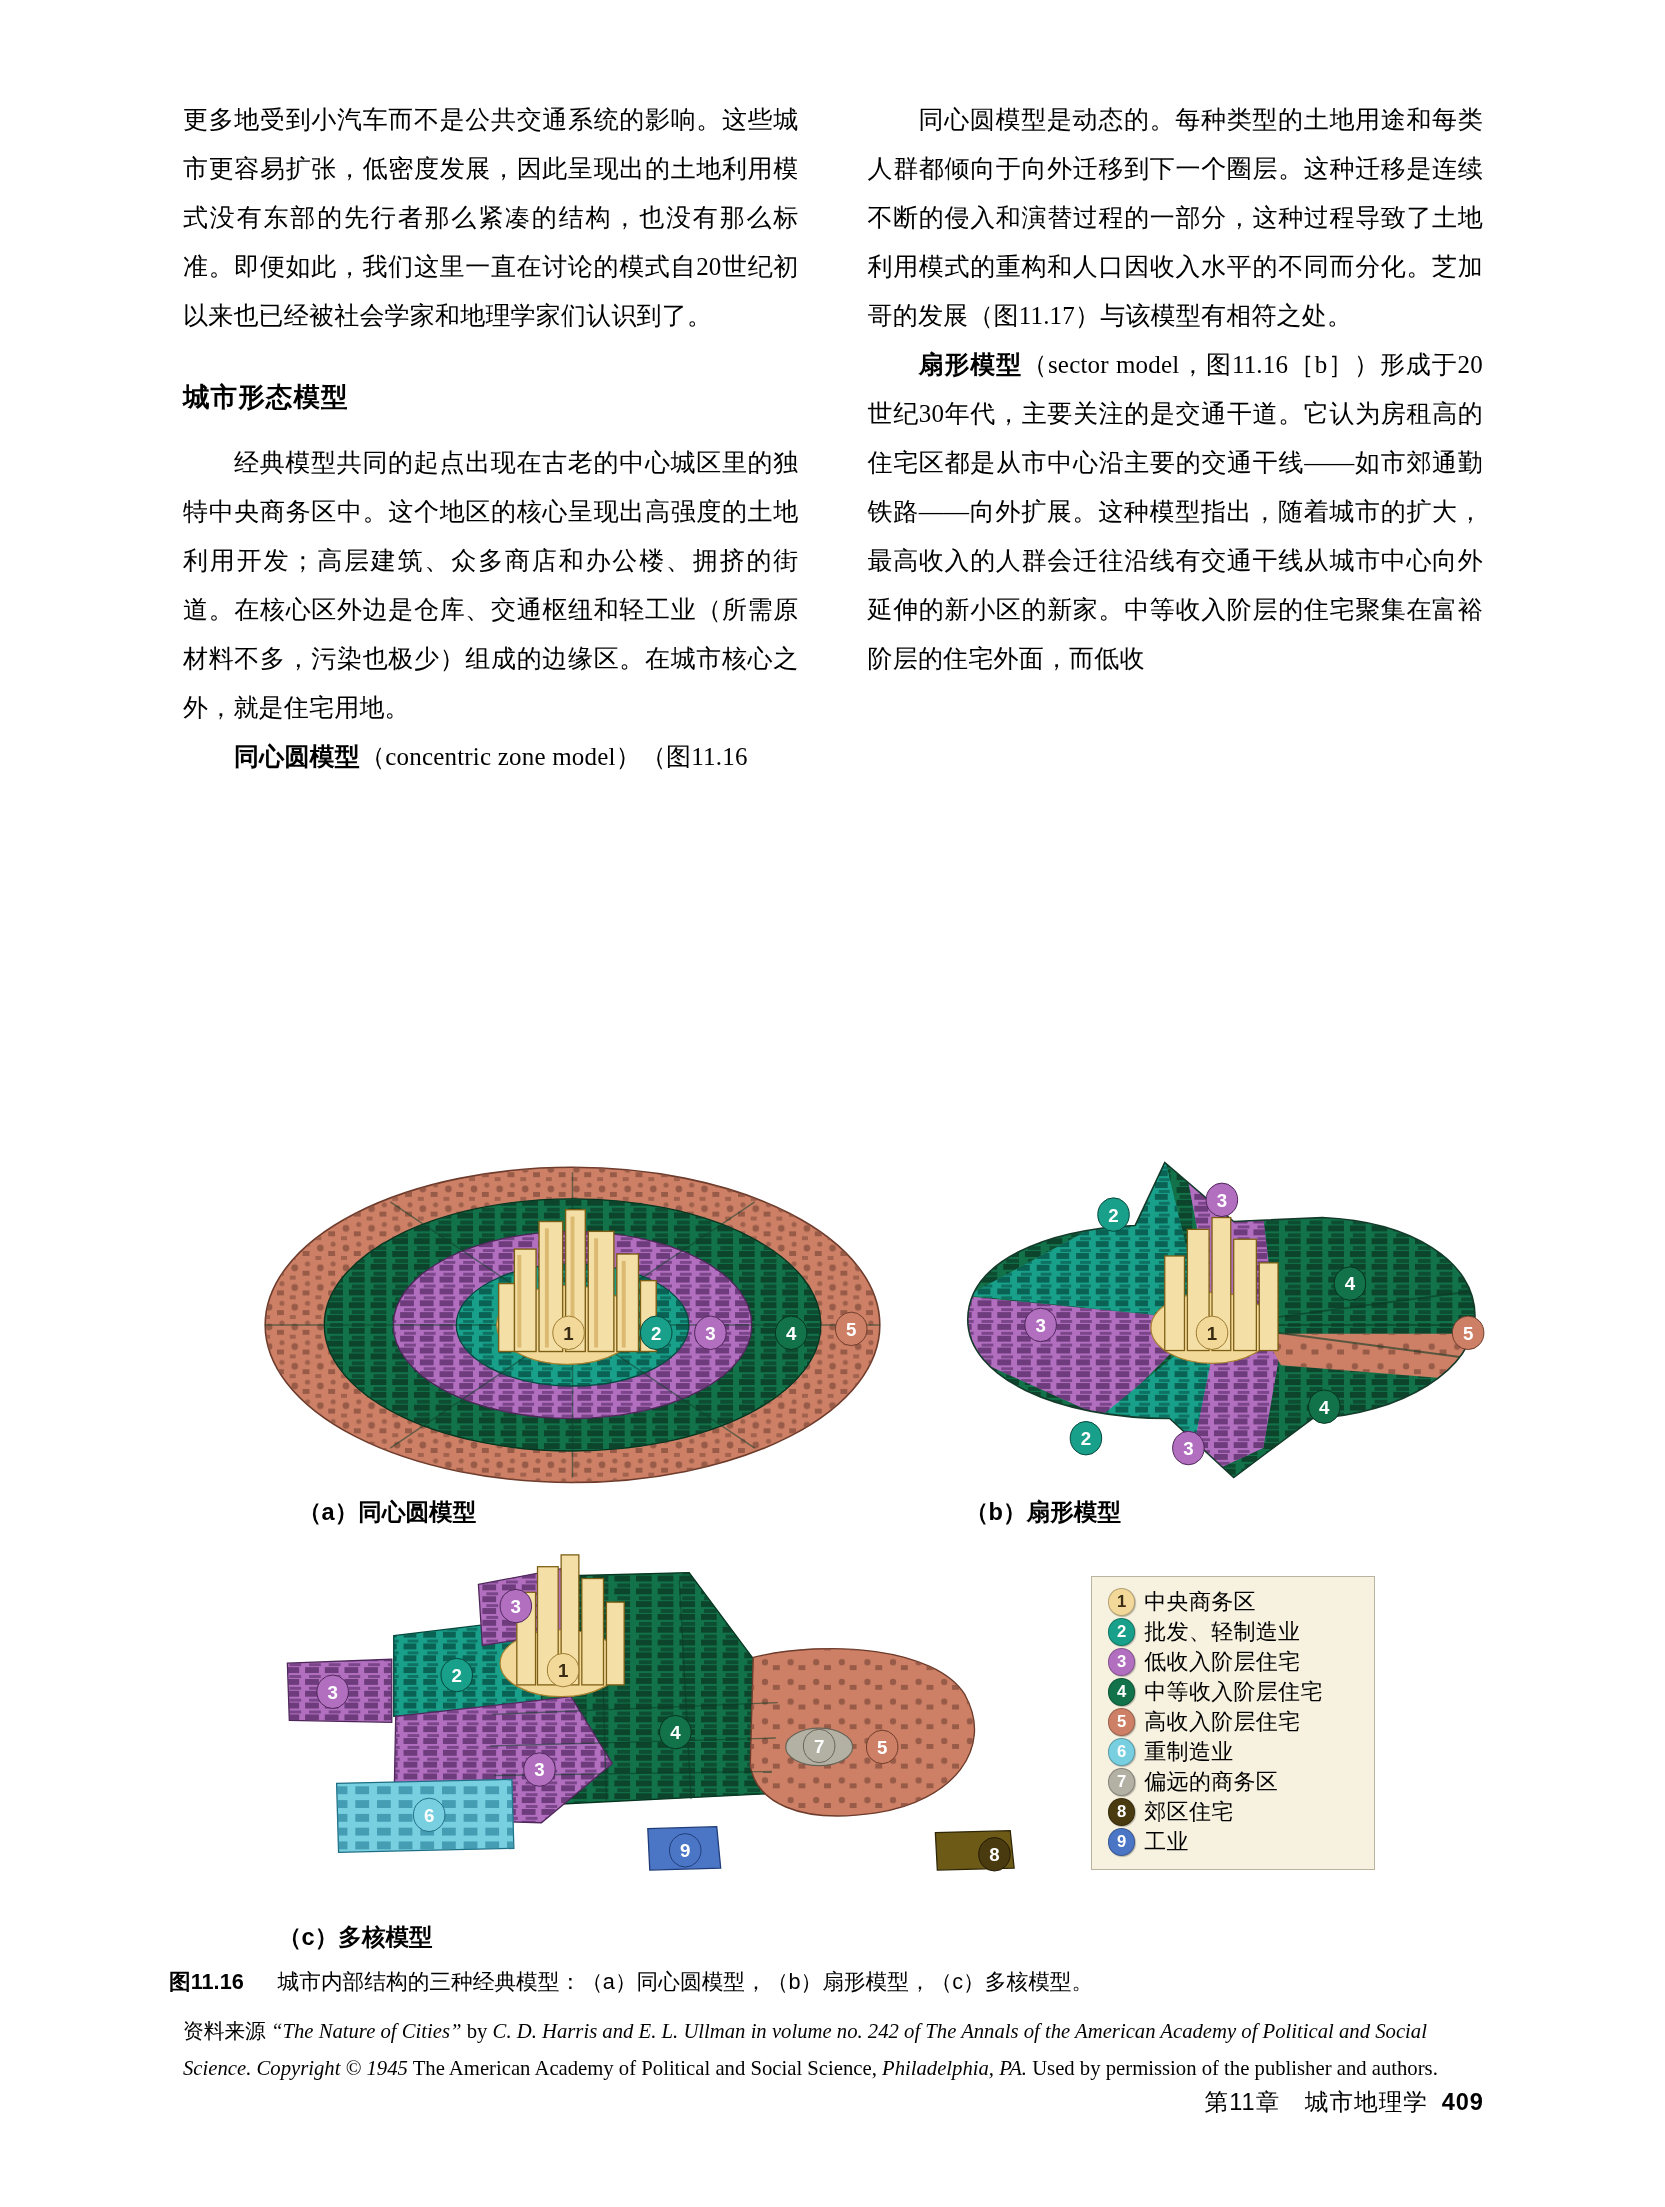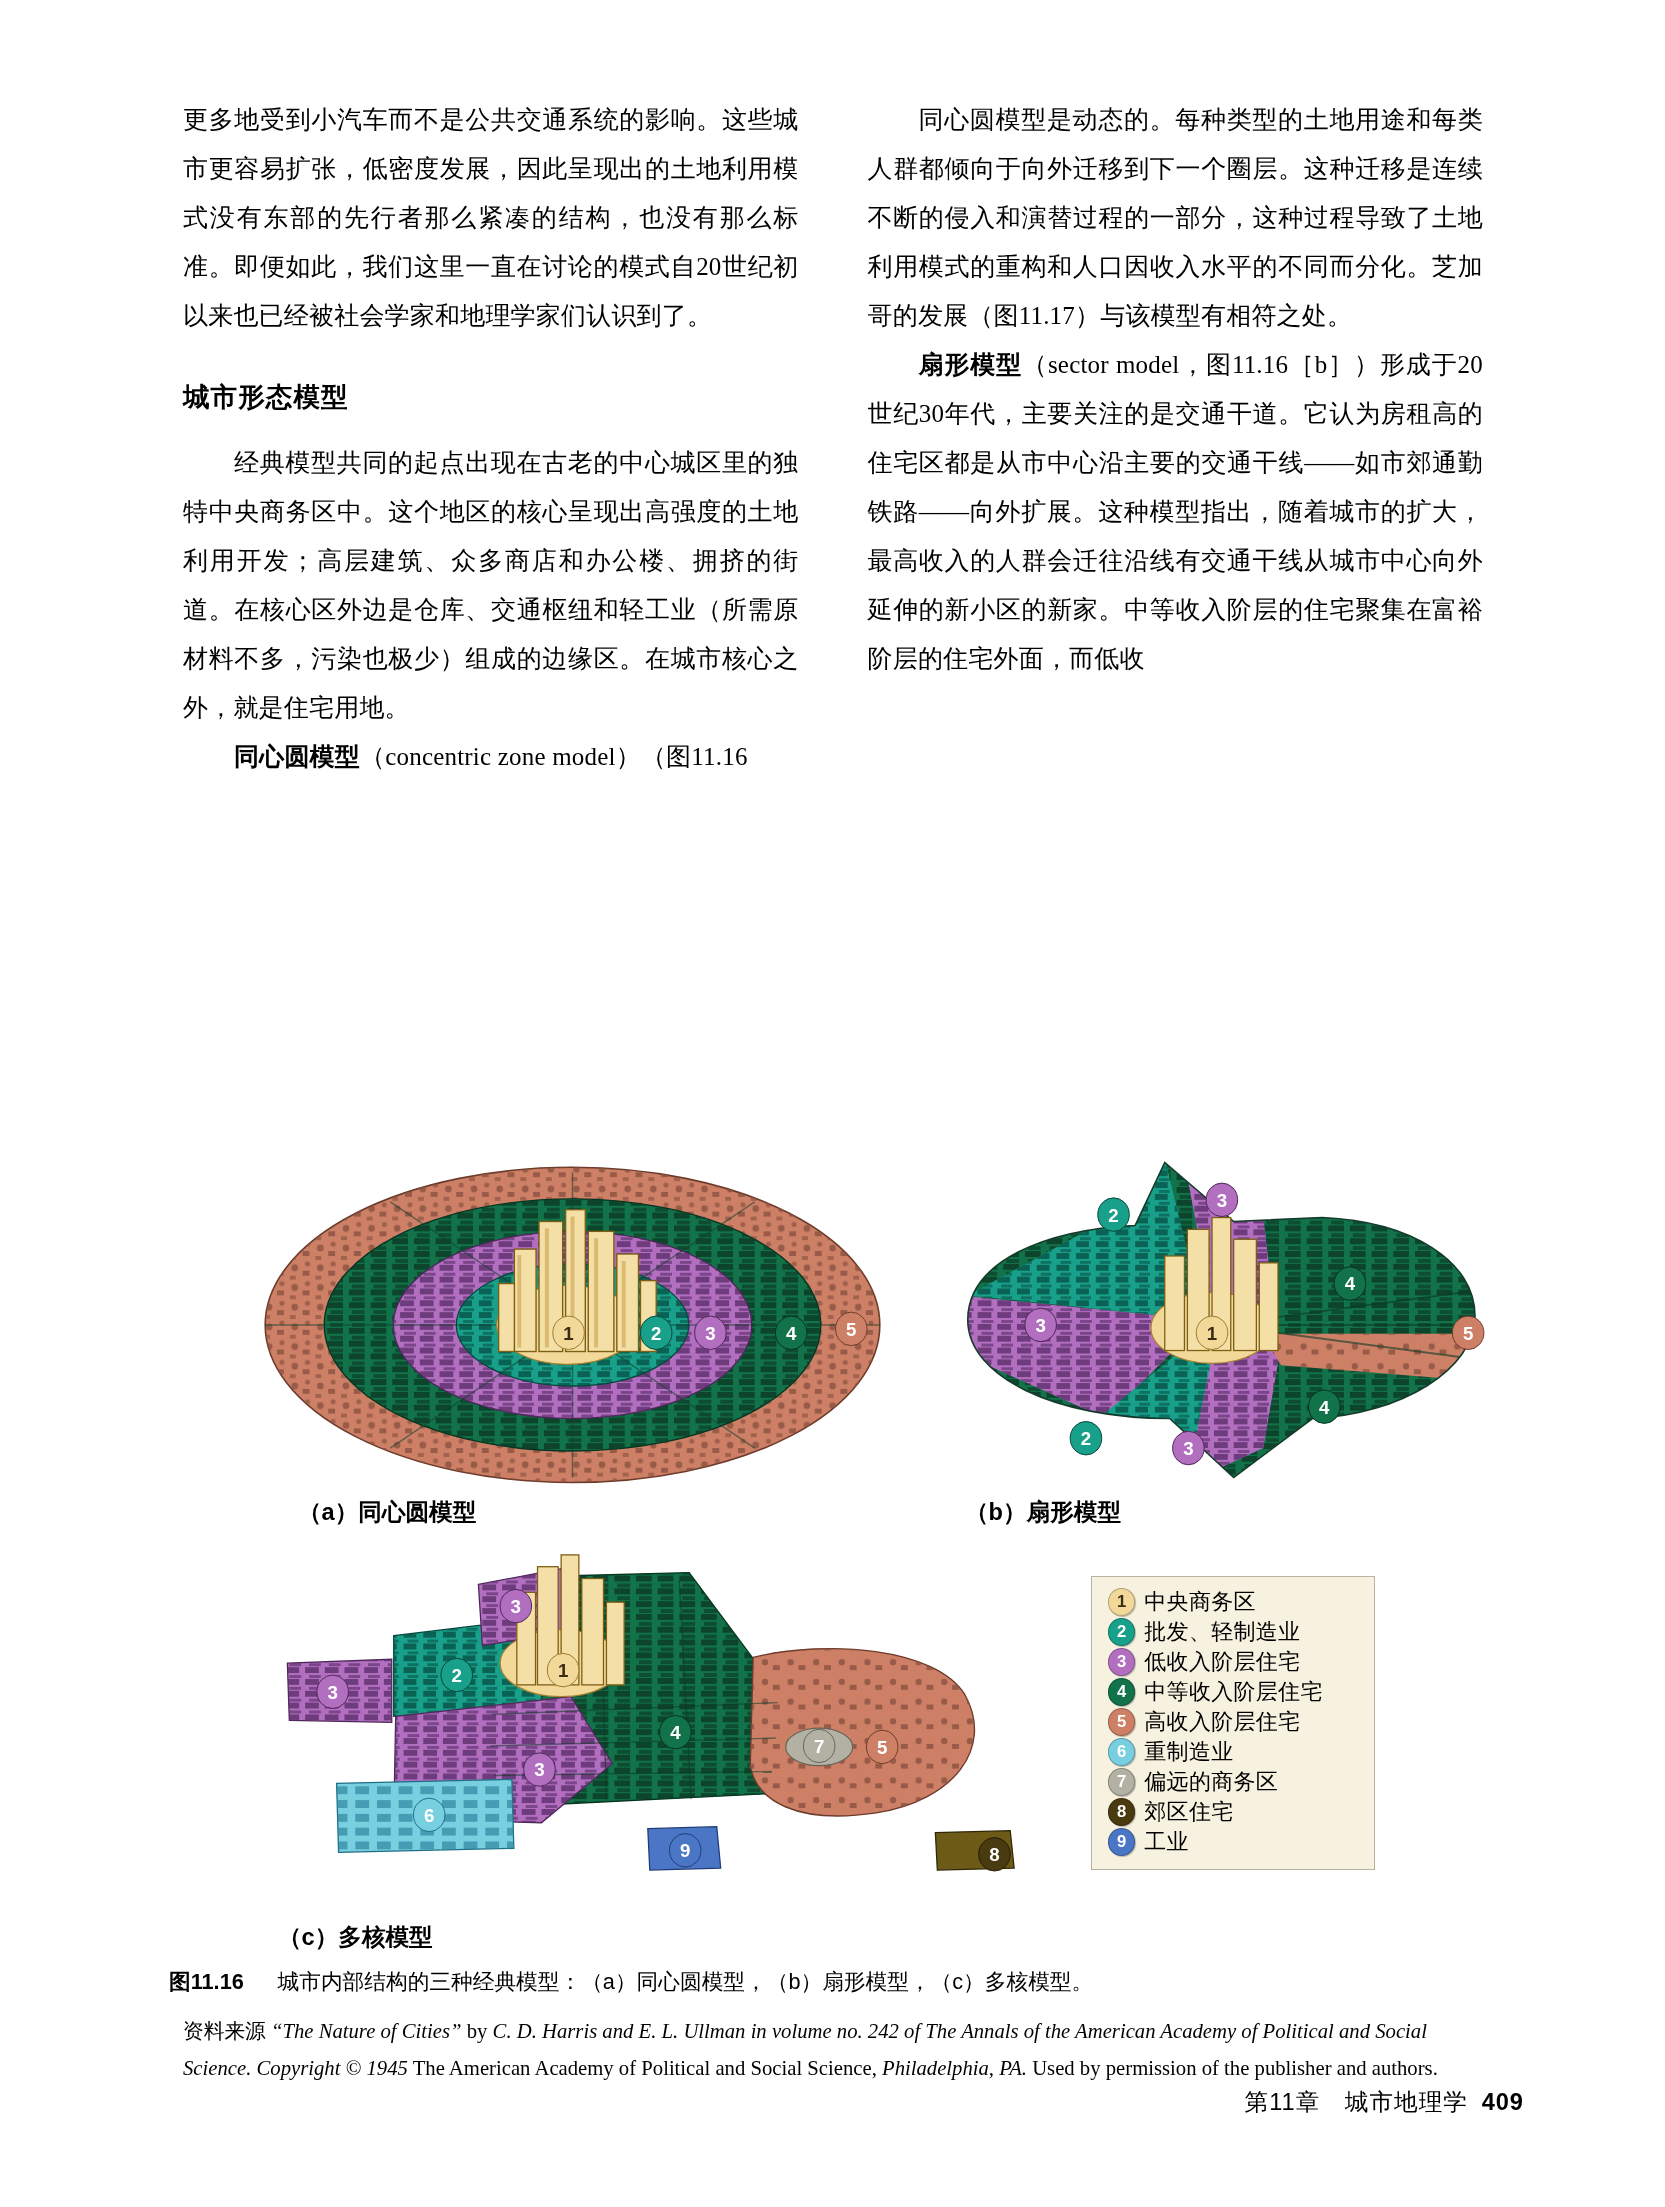--- a/index.html
+++ b/index.html
@@ -103,21 +103,20 @@
   }
   .source .src-label { font-family:"Liberation Sans", sans-serif; font-size:20.7px; }
   .source i { font-style:italic; }
 
   .footer {
     position:absolute; left:0; top:2086px; width:1484px;
     text-align:right;
     font-size:23.6px;
     font-family:"Liberation Sans", sans-serif;
     letter-spacing:1px;
-    padding-left:40px;
   }
   .footer .pg { font-weight:bold; margin-left:13.8px; }
 </style>
 </head>
 <body>
 
 <div class="page">
 
   <div class="columns">
 

